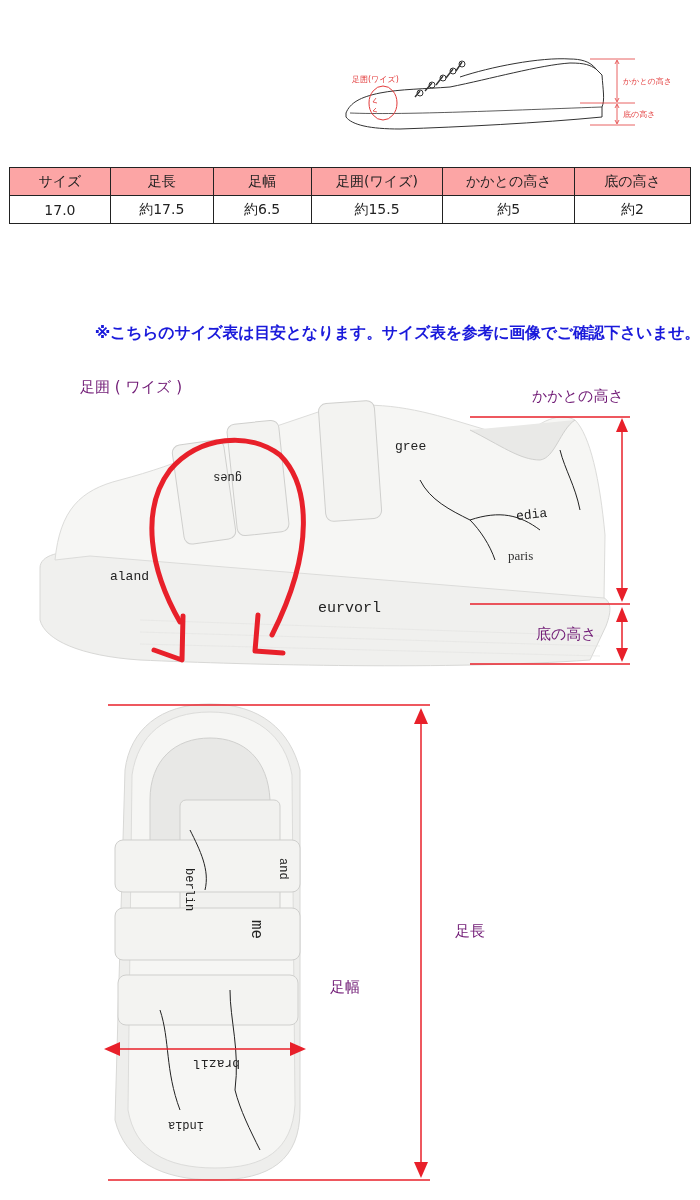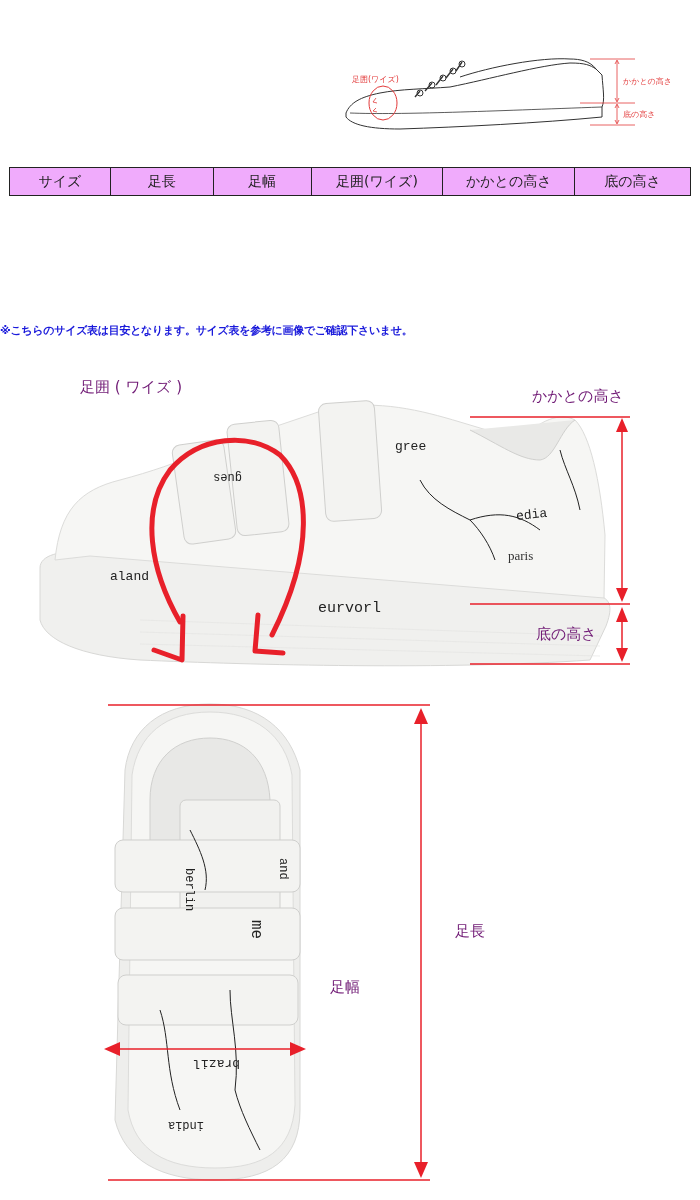--- a/index.html
+++ b/index.html
@@ -14,26 +14,26 @@
   .illus-label { position: absolute; font-size: 8px; color: #e23a3a; white-space: nowrap; }
 
   
   #size-table {
     left: 9px; top: 167px; width: 682px; border-collapse: collapse;
     font-size: 14px; color: #222;
   }
   #size-table th, #size-table td {
     border: 1px solid #222; text-align: center; height: 28px; font-weight: normal;
   }
-  #size-table th { background: #f0abfc; height: 28px; }
+  #size-table th { background: #fca5a5; height: 28px; }
 
   
   #notice {
-    left: 0; top: 323px; width: 700px; text-align: left;
-    font-size: 11px; font-weight: bold; color: #1a1adb; white-space: nowrap; letter-spacing: -0.3px;
+    left: 0; top: 323px; width: 700px; text-align: right;
+    font-size: 16px; font-weight: bold; color: #1a1adb; white-space: nowrap; letter-spacing: -0.3px;
   }
 
   .label { position: absolute; font-size: 15px; color: #701a75; white-space: nowrap; }
 
   svg { position: absolute; overflow: visible; }
 </style>
 </head>
 <body>
 
 <div class="abs" id="illus">
@@ -80,20 +80,28 @@
     <tr>
       <th>サイズ</th>
       <th>足長</th>
       <th>足幅</th>
       <th>足囲(ワイズ)</th>
       <th>かかとの高さ</th>
       <th>底の高さ</th>
     </tr>
   </thead>
   <tbody>
+    <tr>
+      <td>17.0</td>
+      <td>約17.5</td>
+      <td>約6.5</td>
+      <td>約15.5</td>
+      <td>約5</td>
+      <td>約2</td>
+    </tr>
   </tbody>
 </table>
 
 <div class="abs" id="notice">※こちらのサイズ表は目安となります。サイズ表を参考に画像でご確認下さいませ。</div>
 
 <div class="abs" style="left:0;top:360px;width:700px;height:320px;">
   <svg width="700" height="320">
 
     <path d="M40,208 C40,195 60,190 90,192 L600,236 C612,240 612,250 606,266 L590,300 C450,310 250,305 140,300 C80,296 45,280 40,260 Z" fill="#f0f0ee" stroke="#d8d8d6" stroke-width="1"></path>
 

